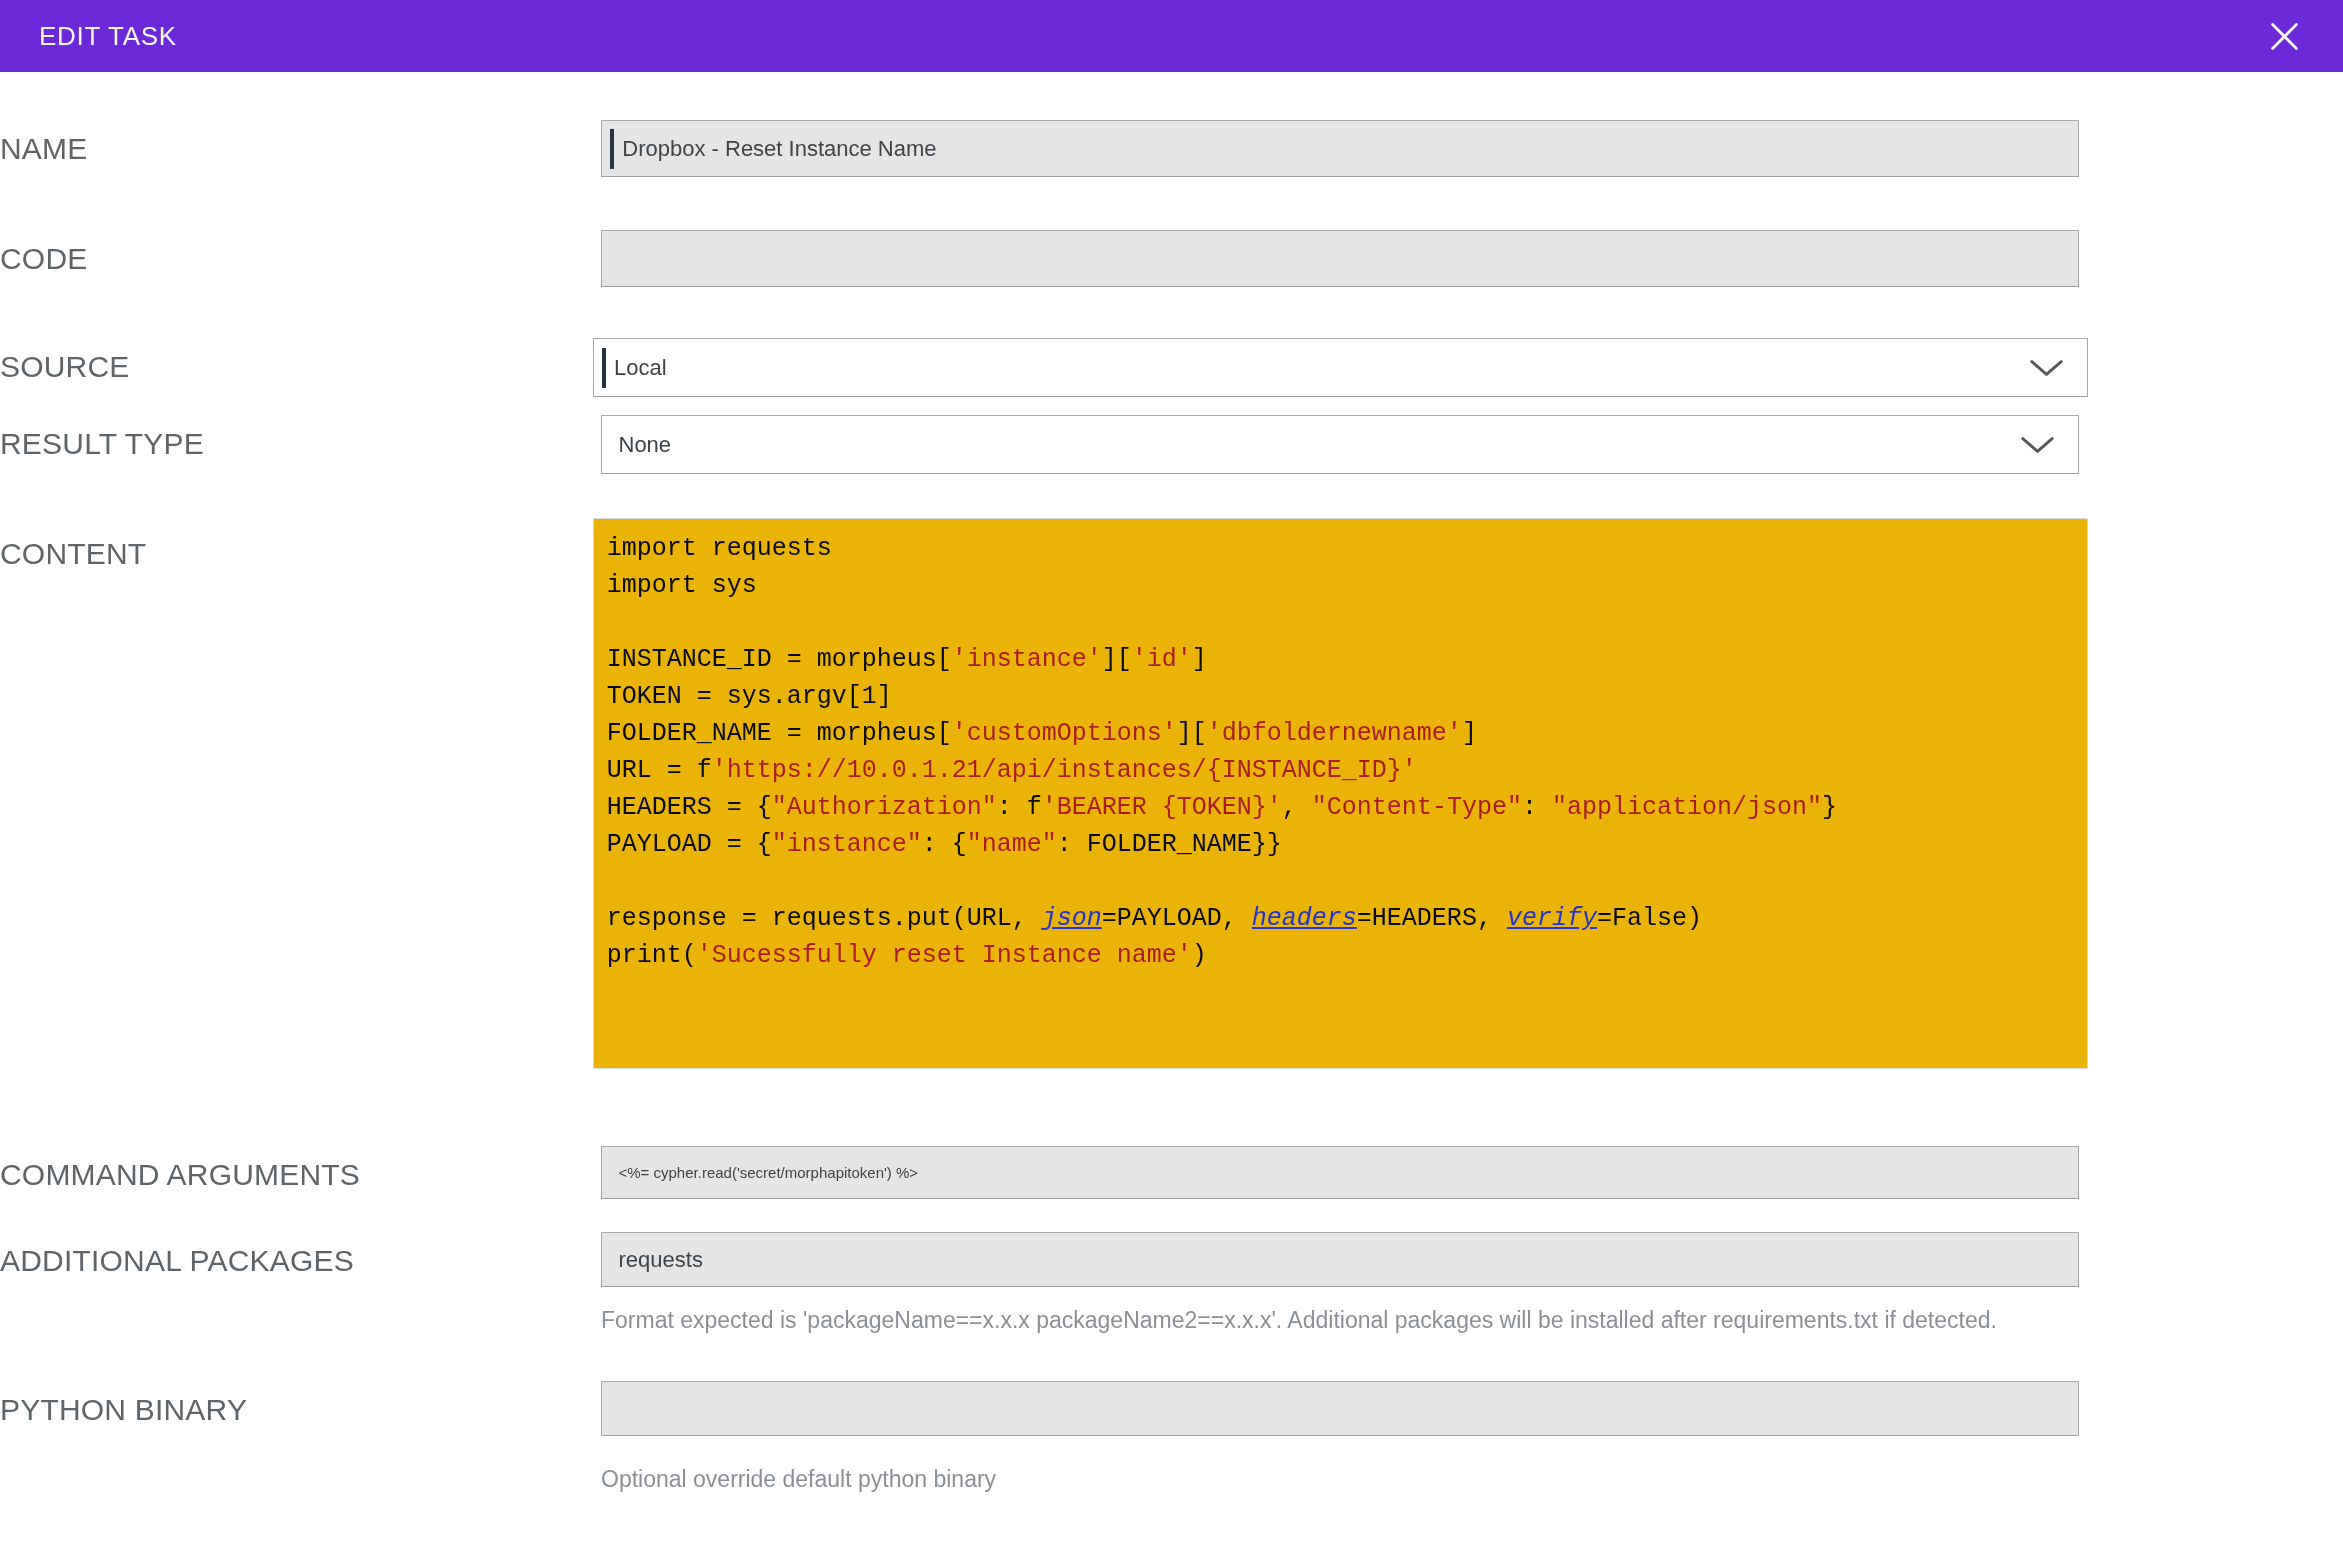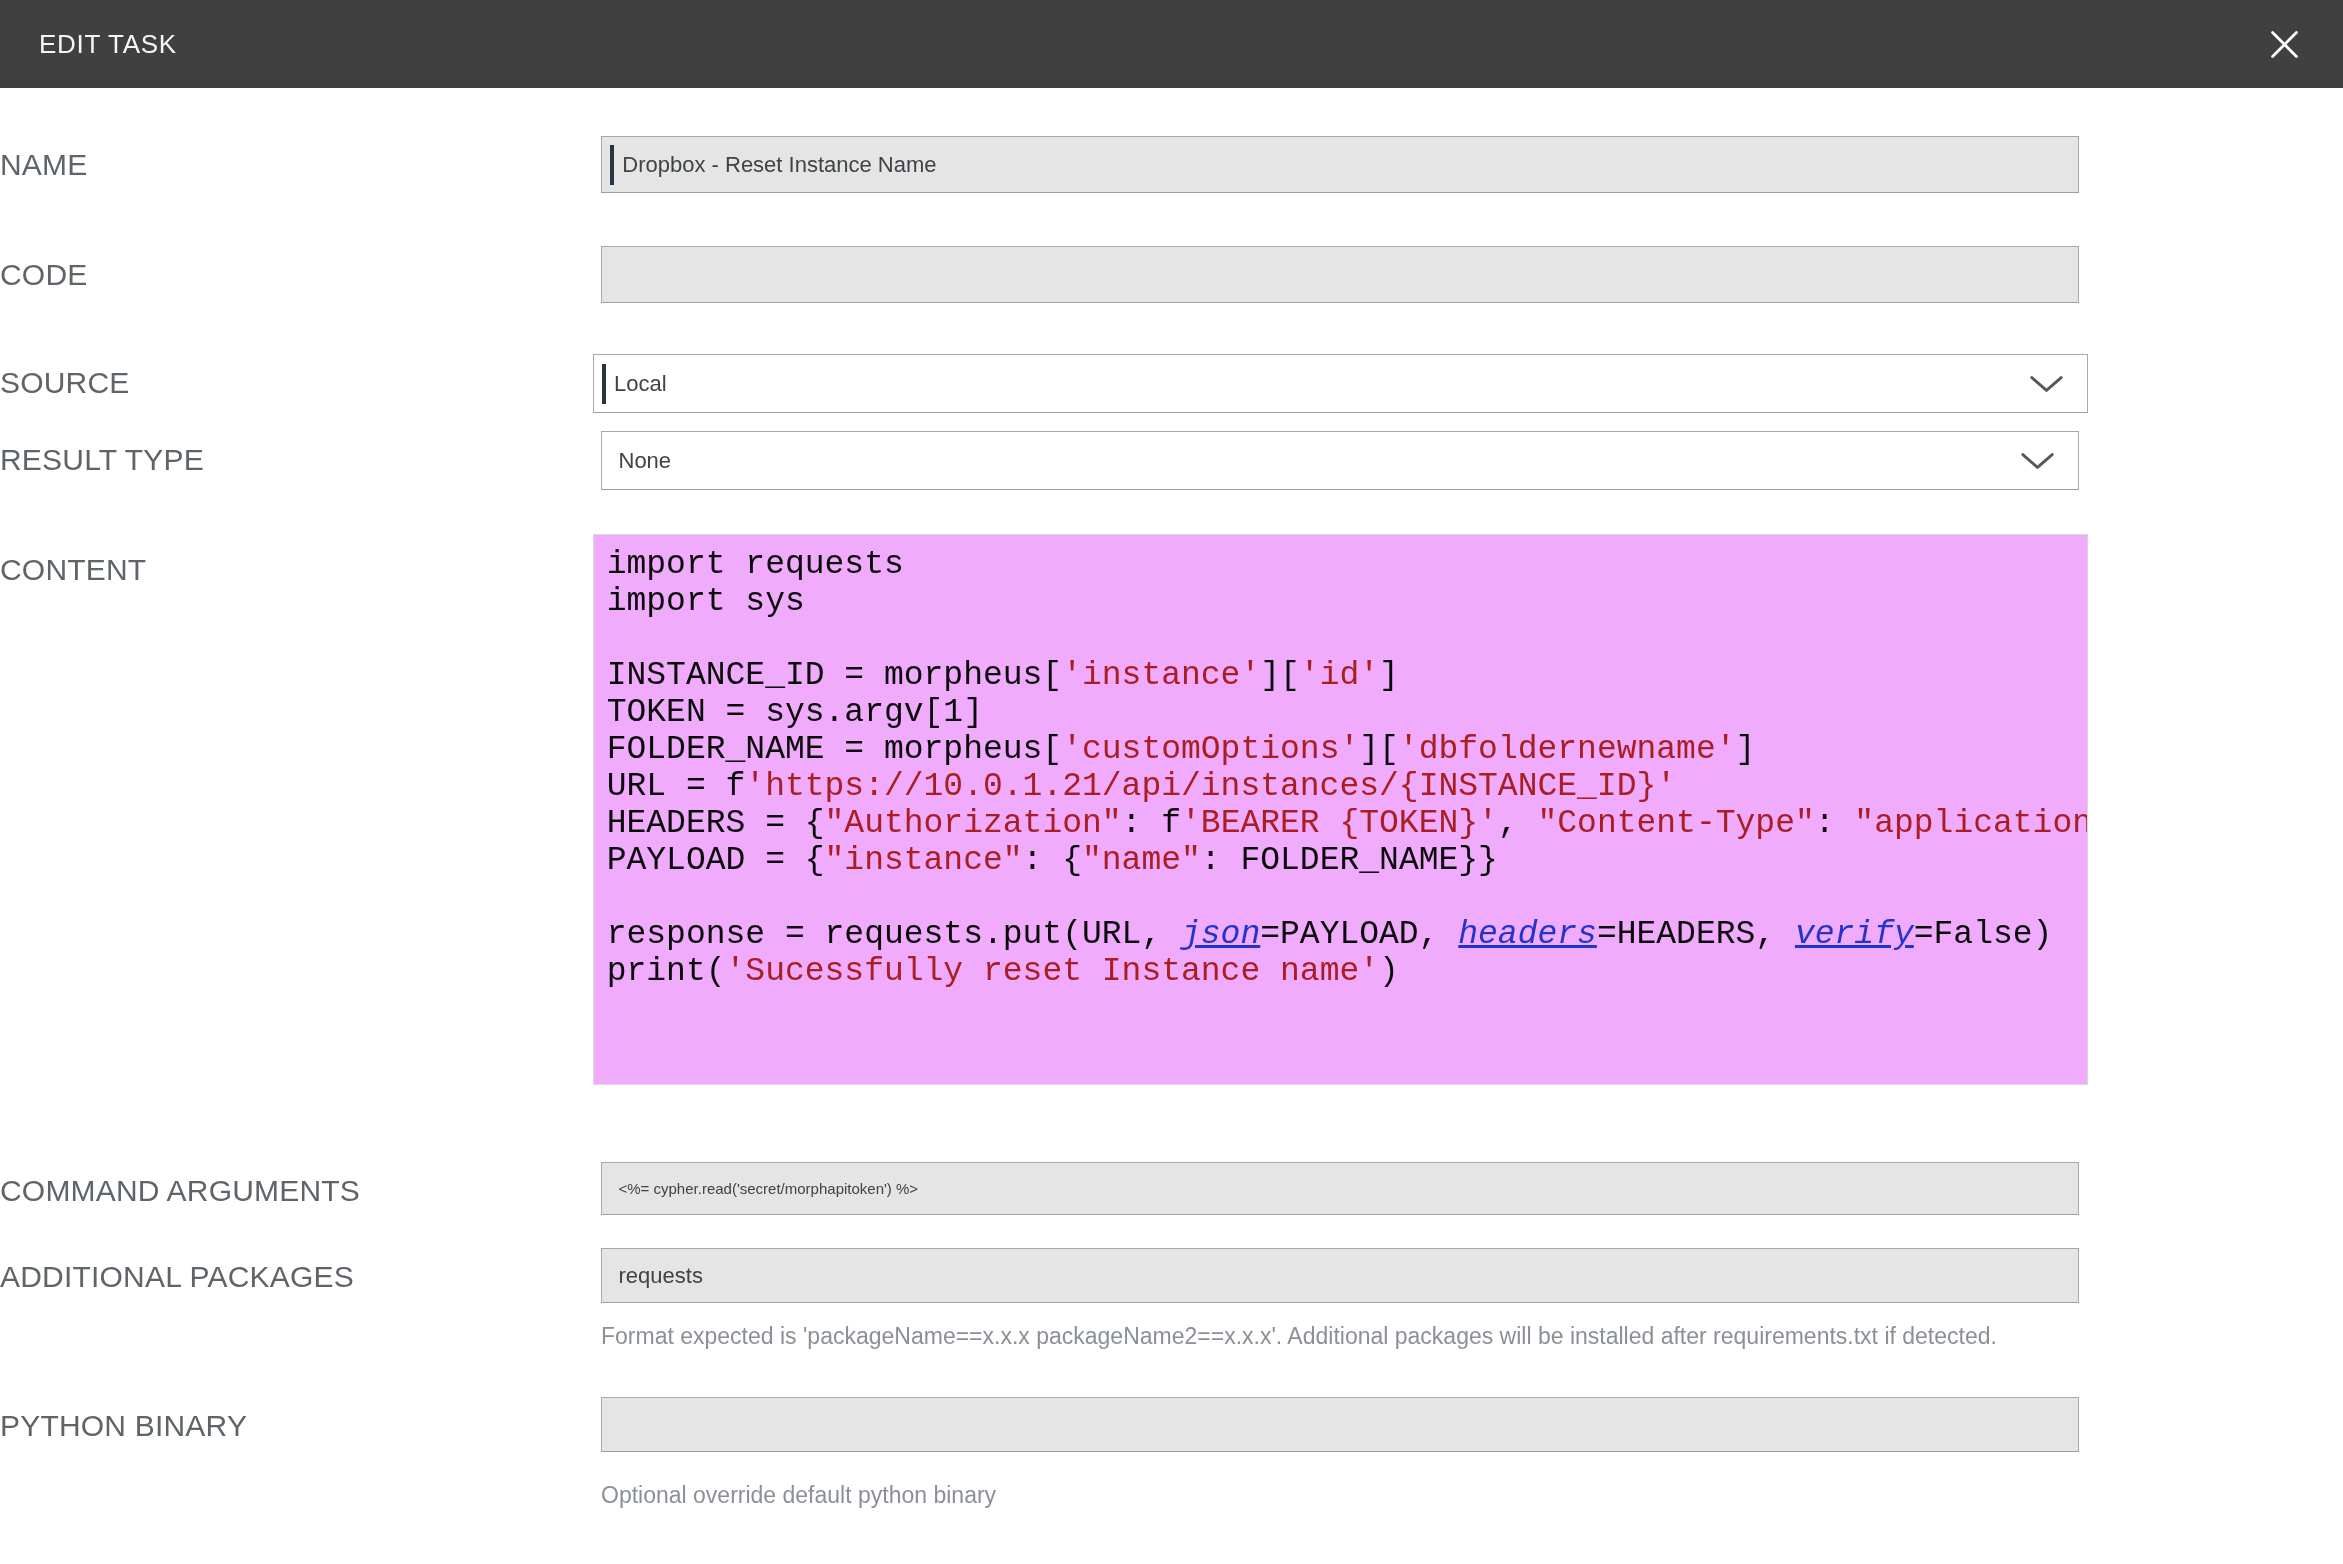--- a/index.html
+++ b/index.html
@@ -1,22 +1,22 @@
 <!DOCTYPE html>
 <html style="font-size:14.7px"><head>
 <meta charset="utf-8">
 <style>
   * { margin: 0; padding: 0; box-sizing: border-box; }
   html, body { width: 2344px; height: 1565px; background: #ffffff; overflow: hidden; }
   body { font-family: "Liberation Sans", sans-serif; }
 
   
   .modal-header {
-    height: 88px;
-    background: #404040;
+    height: 72px;
+    background: #6d28d9;
     display: flex;
     align-items: center;
     padding: 0 40px 0 39px;
   }
   .modal-title {
     color: #f4f6f8;
     font-size: 26px;
     font-weight: 400;
     letter-spacing: 0.7px;
   }
@@ -102,25 +102,25 @@
   .row-content { margin-bottom: 77px; }
   .row-cmdargs { margin-bottom: 29px; }
   .row-packages { margin-bottom: 42px; }
 
   
   .code-editor {
     width: 1495px;
     margin-left: -8.3px;
     height: 551px;
     border: 1.8px solid #dadada;
-    background: #f0abfc;
+    background: #eab308;
     padding: 11px 13px;
     overflow: hidden;
     font-family: "Liberation Mono", monospace;
-    font-size: 33px;
+    font-size: 25px;
     line-height: 37px;
     color: #0b0b0b;
     white-space: pre;
   }
   .code-line { height: 37px; }
   .tok-p { color: #0b0b0b; }
   .tok-s { color: #a91e22; }
   .tok-k { color: #2333cc; text-decoration: underline; font-style: italic; }
 
   

